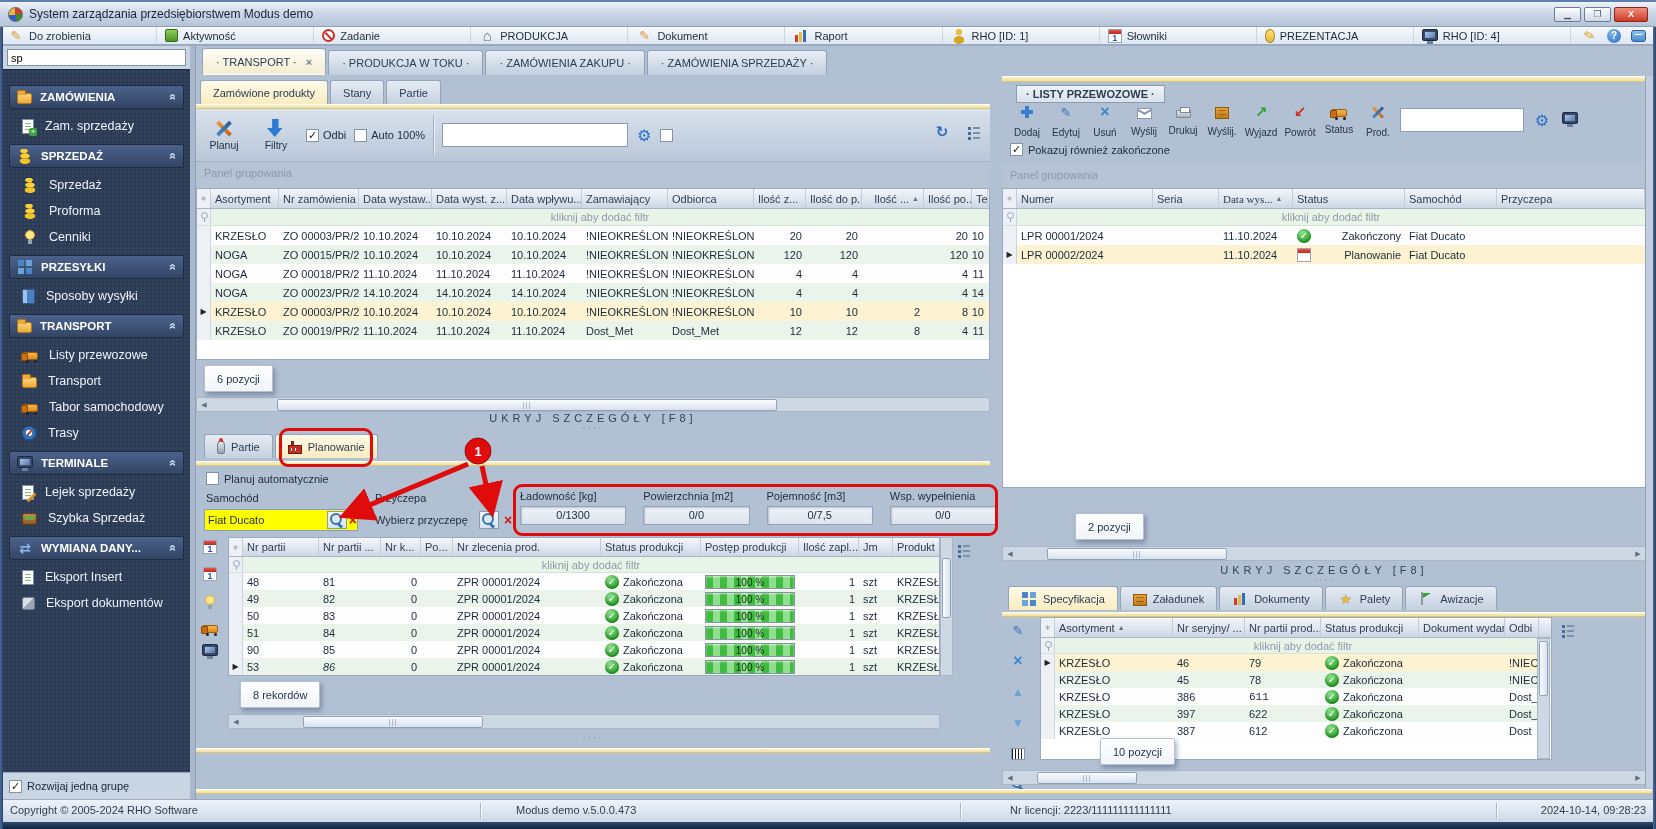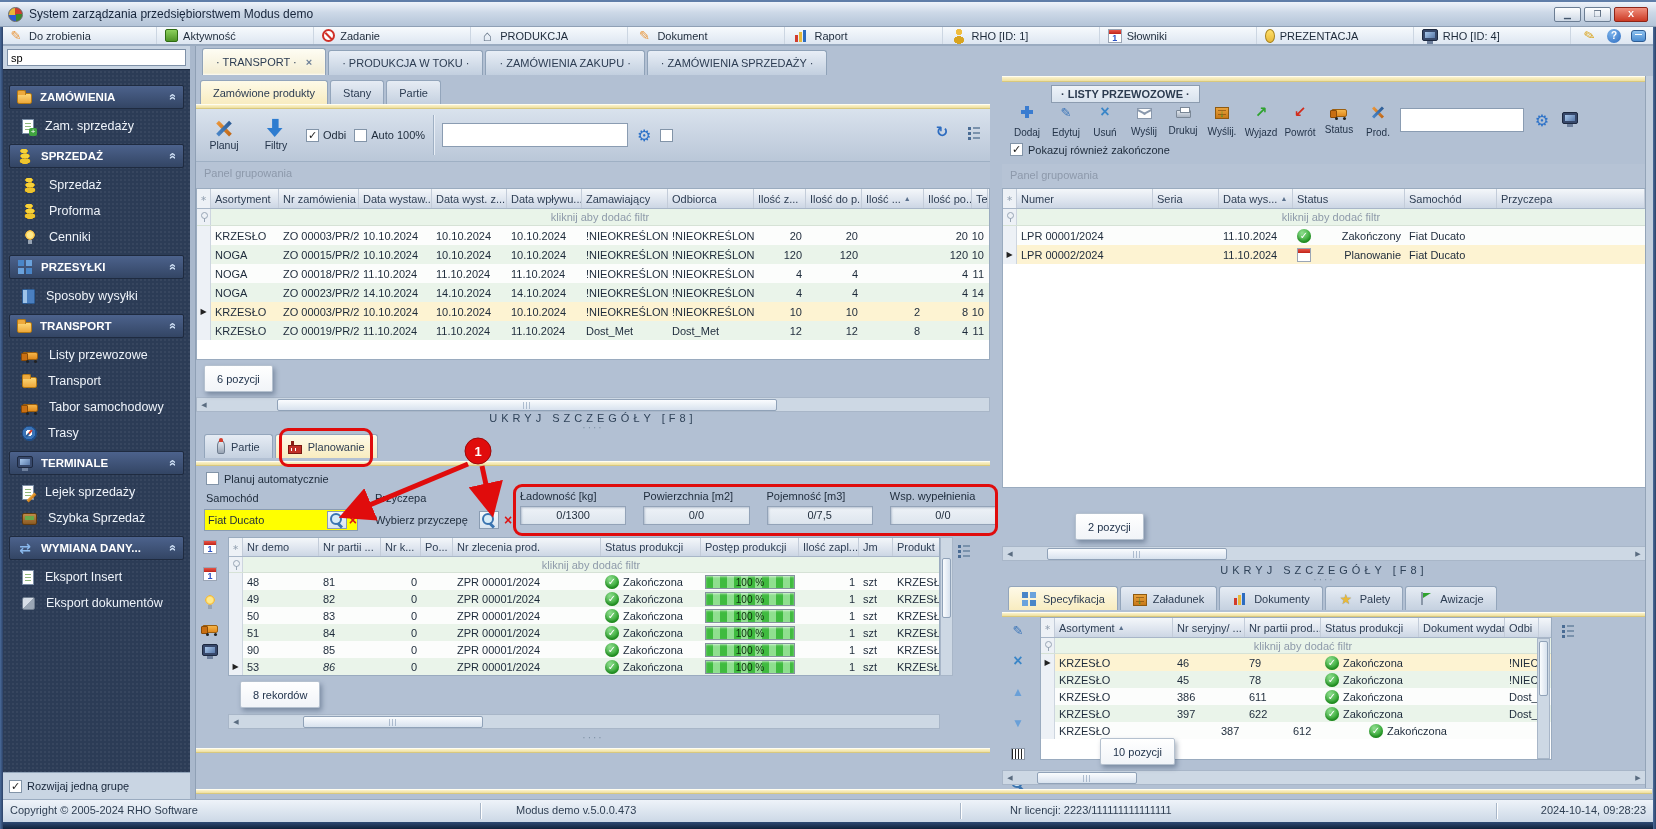--- a/index.html
+++ b/index.html
@@ -430,21 +430,21 @@
       </div>
       <div class="cell" style="width: 86px;">
         <span>Odbiorca</span>
       </div>
       <div class="cell" style="width: 52px;">
         <span>Ilość z...</span>
       </div>
       <div class="cell" style="width: 56px;">
         <span>Ilość do p...</span>
       </div>
-      <div class="cell" style="width: 62px;">
+      <div class="cell" style="width: 62px; justify-content: flex-end;">
         <span>Ilość ...</span>
         <span class="sort">▲</span>
       </div>
       <div class="cell" style="width: 48px;">
         <span>Ilość po...</span>
       </div>
       <div class="cell" style="width: 16px;">
         <span>Te</span>
       </div>
     </div>
@@ -629,21 +629,21 @@
   <span class="ic ic-cal1"></span>
   <span class="ic ic-cal1"></span>
   <span class="ic ic-bulb"></span>
   <span class="ic ic-truck"></span>
   <span class="ic ic-screen"></span>
 </div>
 <div id="prod-tbl" class="tbl" style="left:228px;top:537px;width:712px;height:139px">
   <div class="thead" id="prod-head">
       <div class="cell mark" style="width: 14px;">∗</div>
       <div class="cell" style="width: 76px;">
-        <span>Nr demo</span>
+        <span>Nr partii</span>
       </div>
       <div class="cell" style="width: 62px;">
         <span>Nr partii ...</span>
       </div>
       <div class="cell" style="width: 40px;">
         <span>Nr k...</span>
       </div>
       <div class="cell" style="width: 32px;">
         <span>Po...</span>
       </div>
@@ -806,21 +806,21 @@
   <span class="hs-ar">◀</span>
   <span class="hs-thumb" style="width:180px;margin-left:60px">|||</span>
 </div>
 <div class="split" style="left:196px;top:734px;width:794px">
     <span class="dots">····</span>
   </div>
 <div class="strip" style="left:196px;top:748px;width:794px;height:5px"></div>
 
 <div id="vdiv2"></div>
 <div class="strip" style="left:1002px;top:76px;width:650px;height:6px"></div>
-<span style="position:absolute;left:1051px;top:85px;padding:2px 9px;border:1px solid #8c9cb0;background:linear-gradient(#eef3f9,#d8e2ed);font-weight:bold;color:#2c3c50">· LISTY PRZEWOZOWE ·</span>
+<span style="position:absolute;left:1016px;top:85px;padding:2px 9px;border:1px solid #8c9cb0;background:linear-gradient(#eef3f9,#d8e2ed);font-weight:bold;color:#2c3c50">· LISTY PRZEWOZOWE ·</span>
 <div id="rtoolbar">
     <div class="rbtn">
       <span class="ic ic-plus"></span>
       <span>Dodaj</span>
     </div>
     <div class="rbtn">
       <span class="ic ic-pencil2"></span>
       <span>Edytuj</span>
     </div>
     <div class="rbtn">
@@ -868,21 +868,21 @@
 </div>
 <div id="ship-tbl" class="tbl" style="left:1002px;top:188px;width:644px;height:300px">
   <div class="thead" id="ship-head">
       <div class="cell mark" style="width: 14px;">∗</div>
       <div class="cell" style="width: 136px;">
         <span>Numer</span>
       </div>
       <div class="cell" style="width: 66px;">
         <span>Seria</span>
       </div>
-      <div class="cell" style="width: 74px;">
+      <div class="cell" style="width: 74px; font-family: Liberation Serif, serif;">
         <span>Data wys...</span>
         <span class="sort">▲</span>
       </div>
       <div class="cell" style="width: 112px;">
         <span>Status</span>
       </div>
       <div class="cell" style="width: 92px;">
         <span>Samochód</span>
       </div>
       <div class="cell" style="width: 148px;">
@@ -1016,21 +1016,21 @@
           <span class="ic ic-check"></span>
           <span>Zakończona</span>
         </div>
         <div class="cell" style="width: 86px;"></div>
         <div class="cell" style="width: 34px;">!NIEC</div>
       </div>
       <div class="trow">
         <div class="cell mark" style="width: 14px;"></div>
         <div class="cell" style="width: 118px;">KRZESŁO</div>
         <div class="cell" style="width: 72px;">386</div>
-        <div class="cell" style="width: 76px;">611</div>
+        <div class="cell" style="width: 76px; font-family: Liberation Mono, monospace;">611</div>
         <div class="cell stat" style="width: 98px;">
           <span class="ic ic-check"></span>
           <span>Zakończona</span>
         </div>
         <div class="cell" style="width: 86px;"></div>
         <div class="cell" style="width: 34px;">Dost_</div>
       </div>
       <div class="trow alt">
         <div class="cell mark" style="width: 14px;"></div>
         <div class="cell" style="width: 118px;">KRZESŁO</div>
@@ -1039,21 +1039,21 @@
         <div class="cell stat" style="width: 98px;">
           <span class="ic ic-check"></span>
           <span>Zakończona</span>
         </div>
         <div class="cell" style="width: 86px;"></div>
         <div class="cell" style="width: 34px;">Dost_</div>
       </div>
       <div class="trow">
         <div class="cell mark" style="width: 14px;"></div>
         <div class="cell" style="width: 118px;">KRZESŁO</div>
-        <div class="cell" style="width: 72px; margin-left: 44px;">387</div>
+        <div class="cell" style="width: 72px;">387</div>
         <div class="cell" style="width: 76px;">612</div>
         <div class="cell stat" style="width: 98px;">
           <span class="ic ic-check"></span>
           <span>Zakończona</span>
         </div>
         <div class="cell" style="width: 86px;"></div>
         <div class="cell" style="width: 34px;">Dost</div>
       </div>
     </div>
 </div>

